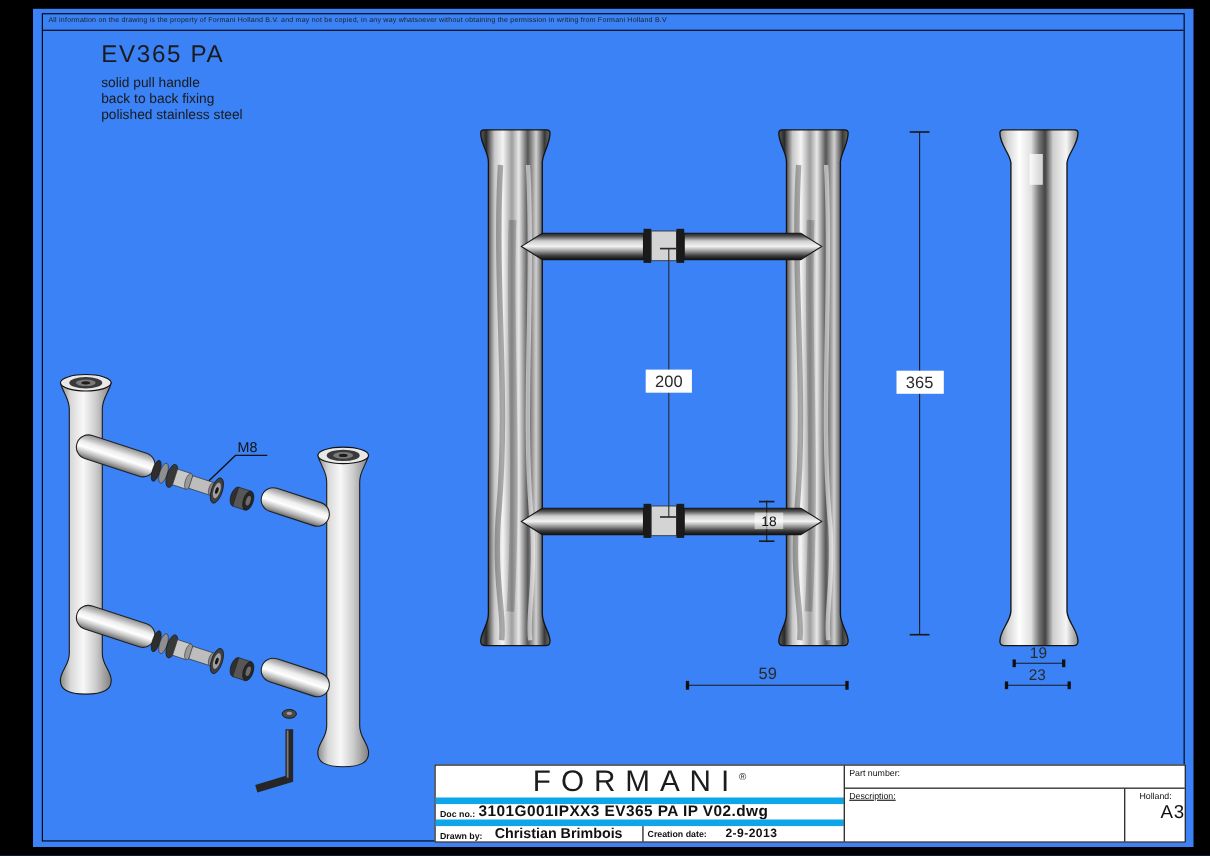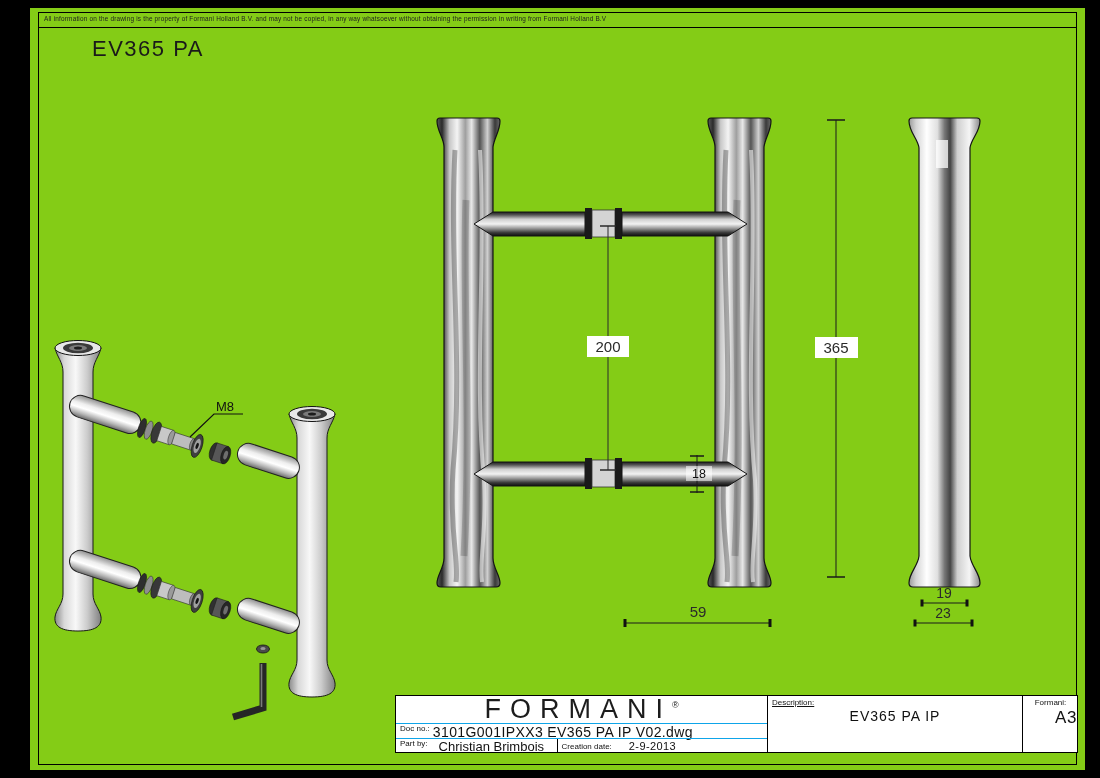--- a/index.html
+++ b/index.html
@@ -1,44 +1,44 @@
 <!DOCTYPE html>
 <html><head>
 <meta charset="utf-8">
 <style>
   html,body{margin:0;padding:0;}
   body{
     width:1100px;height:778px;background:#000;position:relative;overflow:hidden;
     font-family:"Liberation Sans", sans-serif;
   }
-  .page{position:absolute;left:30px;top:8px;width:1055px;height:762px;background:#84cc16;}
+  .page{position:absolute;left:30px;top:8px;width:1055px;height:762px;background:#3b82f6;}
   .frame{position:absolute;left:8px;top:4px;width:1039px;height:753px;border:1px solid #000;box-sizing:border-box;}
   .disclaimer{
     position:absolute;left:0;top:0;right:0;height:12px;border-bottom:1px solid #000;
     font-size:6.4px;color:#222;padding:2px 0 0 5px;white-space:nowrap;overflow:hidden;letter-spacing:.2px;
   }
   .prod-title{position:absolute;left:62px;top:28px;font-size:22px;letter-spacing:1.5px;color:#1a1a1a;}
   .prod-sub{position:absolute;left:62px;top:60px;font-size:12.5px;line-height:14.5px;color:#1a1a1a;}
   .drawing-svg{position:absolute;left:0;top:0;width:1100px;height:778px;}
 
   
   .tblock{
-    position:absolute;left:365px;top:687px;width:683px;height:58px;background:#fff;
+    position:absolute;left:365px;top:687px;width:683px;height:71px;background:#fff;
     border:1.5px solid #000;box-sizing:border-box;display:flex;color:#111;
   }
   .tb-main{flex:1;display:flex;min-height:0;}
   .tb-left{width:371px;display:flex;flex-direction:column;box-sizing:border-box;}
   .tb-logo{flex:1;display:flex;align-items:center;justify-content:center;}
   .logo-text{font-size:27px;font-weight:200;letter-spacing:9px;color:#1c1c1c;line-height:1;}
   .logo-reg{font-size:9px;vertical-align:super;letter-spacing:0;}
-  .tb-row{border-top:1px solid #0ea5e9;display:flex;align-items:flex-start;height:14px;}
+  .tb-row{border-top:6px solid #0ea5e9;display:flex;align-items:flex-end;height:14px;font-weight:bold;}
   .tb-label{font-size:8px;padding:0 3px 0 4px;white-space:nowrap;}
   .tb-docval{font-size:14px;letter-spacing:.4px;white-space:nowrap;}
   .tb-drawn-name{font-size:13px;white-space:nowrap;padding-left:8px;}
-  .tb-cell-split{border-left:1px solid #000;display:flex;align-items:center;height:100%;flex:1;}
+  .tb-cell-split{border-left:1px solid #000;display:flex;align-items:center;height:100%;flex:1;margin-left:16px;}
   .tb-dateval{font-size:11px;padding-left:14px;letter-spacing:.4px;}
   .tb-right{flex:1;border-left:1px solid #000;display:flex;flex-direction:column;box-sizing:border-box;}
   .tb-part{height:21px;border-bottom:1px solid #000;box-sizing:border-box;}
   .tb-part .tb-label{padding-top:2px;display:block;}
   .tb-descrow{flex:1;display:flex;min-height:0;}
   .tb-desc{flex:1;position:relative;text-decoration:underline;}
   .tb-desc .tb-label{padding-top:2px;display:block;}
   .tb-desc-val{position:absolute;left:0;right:0;top:12px;text-align:center;font-size:14px;letter-spacing:1px;color:#111;}
   .tb-format{width:55px;border-left:1px solid #000;display:flex;flex-direction:column;align-items:center;box-sizing:border-box;}
   .tb-format .tb-label{padding-top:2px;}
@@ -49,48 +49,56 @@
   }
 </style>
 </head>
 <body>
 
 <div class="page">
   <div class="frame">
     <div class="disclaimer">All information on the drawing is the property of Formani Holland B.V. and may not be copied, in any way whatsoever without obtaining the permission in writing from Formani Holland B.V</div>
   </div>
   <div class="prod-title">EV365 PA</div>
+  <div class="prod-sub">
+    <div>solid pull handle</div>
+    <div>back to back fixing</div>
+    <div>polished stainless steel</div>
+  </div>
 
   <div class="tblock">
     <div class="tb-main">
       <div class="tb-left">
         <div class="tb-logo">
           <span class="logo-text"><span>FORMANI</span><span class="logo-reg">®</span></span>
         </div>
         <div class="tb-row">
           <span class="tb-label">Doc no.:</span>
           <span class="tb-docval">3101G001IPXX3 EV365 PA IP V02.dwg</span>
         </div>
         <div class="tb-row">
-          <span class="tb-label">Part by:</span>
+          <span class="tb-label">Drawn by:</span>
           <span class="tb-drawn-name" style="width:118px;">Christian Brimbois</span>
           <span class="tb-cell-split">
             <span class="tb-label">Creation date:</span>
             <span class="tb-dateval">2-9-2013</span>
           </span>
         </div>
       </div>
       <div class="tb-right">
+        <div class="tb-part">
+          <span class="tb-label">Part number:</span>
+          <span></span>
+        </div>
         <div class="tb-descrow">
           <div class="tb-desc">
             <span class="tb-label">Description:</span>
-            <div class="tb-desc-val">EV365 PA IP</div>
           </div>
           <div class="tb-format">
-            <span class="tb-label">Formani:</span>
+            <span class="tb-label">Holland:</span>
             <span class="tb-format-val">A3</span>
           </div>
         </div>
       </div>
     </div>
   </div>
 </div>
 
 <svg class="drawing-svg" viewBox="0 0 1100 778" xmlns="http://www.w3.org/2000/svg">
   <defs>

